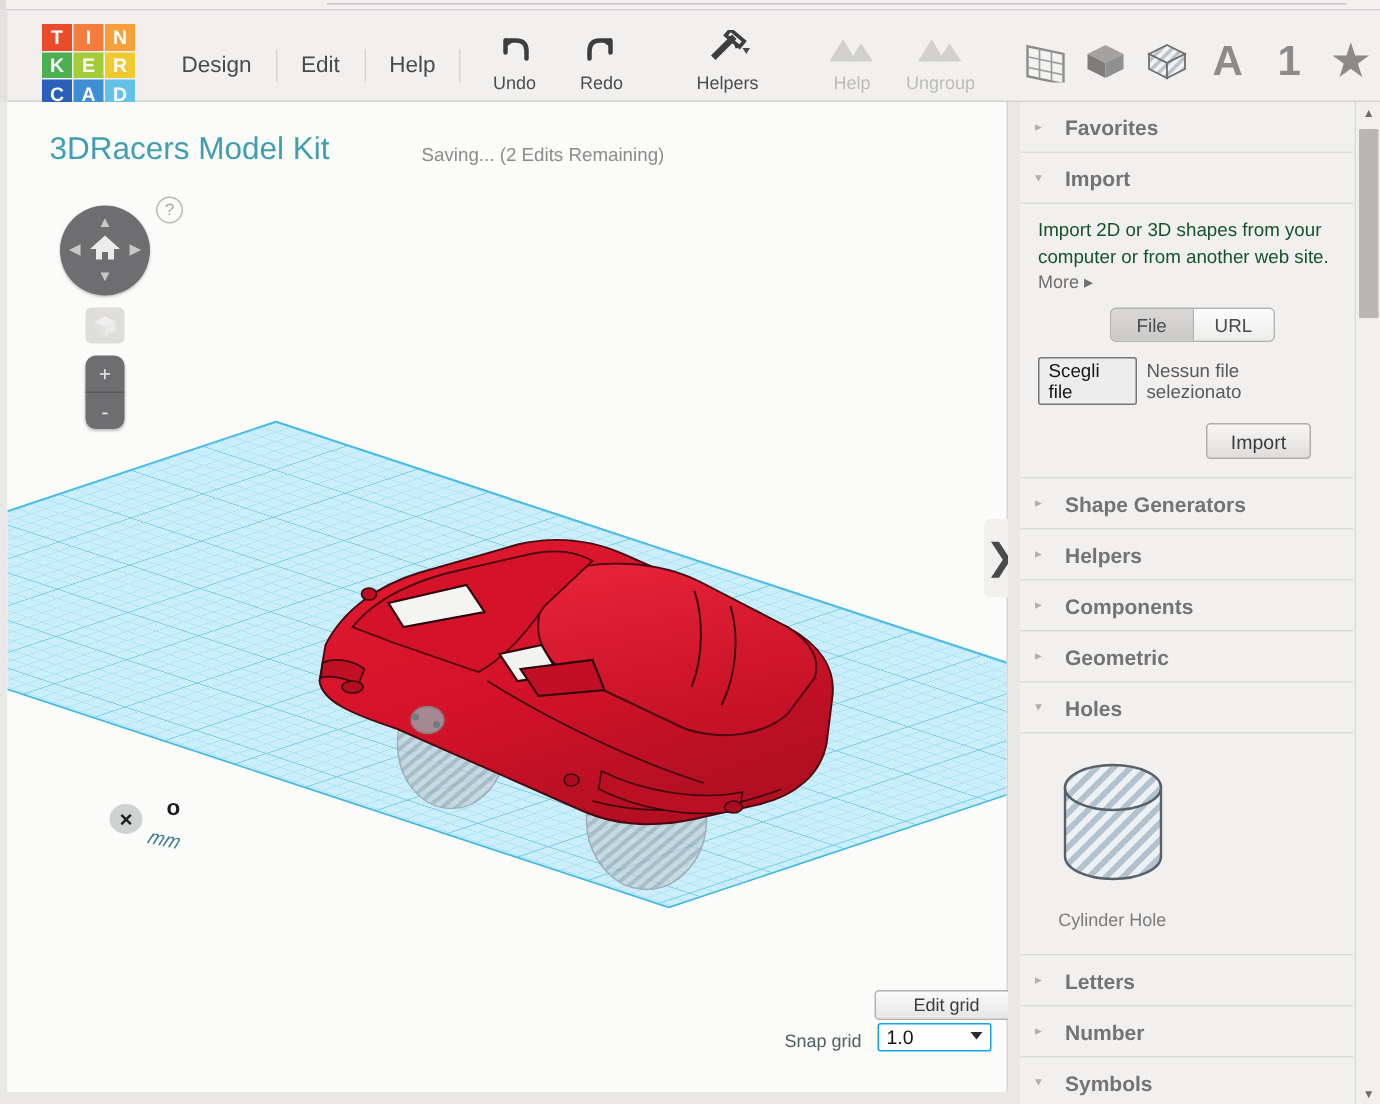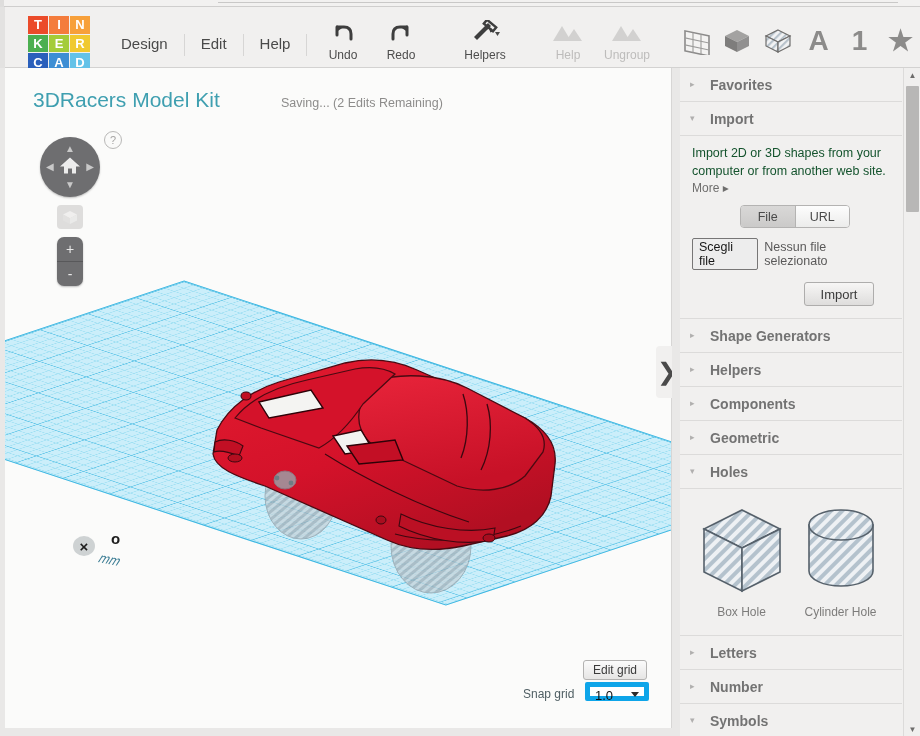--- a/index.html
+++ b/index.html
@@ -181,30 +181,30 @@
     color:#3c7d94; font-size:13px; font-style:italic;
     transform: skewX(-14deg) rotate(10deg);
   }
 
   
   .car { position:absolute; left:190px; top:278px; width:380px; height:255px; }
 
   
   .editgrid-btn {
     position:absolute; left:583px; top:660px;
-    padding: 2px 9px; font-size:12px; color:#3b3b3b;
+    padding: 2px 25px; font-size:12px; color:#3b3b3b;
     background: linear-gradient(#fbfbfb,#e6e5e4);
     border:1px solid #b3b2b1; border-radius:3px;
   }
   .snap-label {
     position:absolute; left:523px; top:687px; font-size:12px; color:#4f5e63;
   }
   .snap-select {
-    position:absolute; left:585px; top:682px; width:64px; height:19px;
-    background:#ffffff; border:5px solid #0ea5e9; border-radius:2px;
+    position:absolute; left:585px; top:682px; width:76px; height:19px;
+    background:#ffffff; border:1px solid #0ea5e9; border-radius:2px;
     font-size:13px; color:#111; padding-left:5px; line-height:17px;
   }
   .snap-select .caret {
     position:absolute; right:5px; top:5px;
     border-left:4px solid transparent; border-right:4px solid transparent;
     border-top:5px solid #2b2b2b;
   }
 
   
   .collapse-handle {
@@ -565,31 +565,20 @@
         <div class="sec-head">
           <span class="tri">▸</span>
           <span class="sec-title">Geometric</span>
         </div>
         <div class="sec-head">
           <span class="tri open">▾</span>
           <span class="sec-title">Holes</span>
         </div>
         <div class="sec-body">
           <div class="shape-row">
-            <div class="shape-cell"><svg width="86" height="92" viewBox="0 0 86 92">
-                <defs>
-                  <pattern id="bh" width="8" height="8" patternUnits="userSpaceOnUse" patternTransform="rotate(45)">
-                    <rect width="4" height="8" fill="#b4c2cd"></rect>
-                    <rect x="4" width="4" height="8" fill="#eef1f4"></rect>
-                  </pattern>
-                </defs>
-                <path d="M43 5 L81 24 L43 43 L5 24 Z" fill="url(#bh)" stroke="#56616b" stroke-width="1.6"></path>
-                <path d="M5 24 L43 43 L43 86 L5 67 Z" fill="url(#bh)" stroke="#56616b" stroke-width="1.6"></path>
-                <path d="M81 24 L43 43 L43 86 L81 67 Z" fill="url(#bh)" stroke="#56616b" stroke-width="1.6"></path>
-              </svg><div class="shape-cap">Box Hole</div></div>
             <div class="shape-cell"><svg width="82" height="92" viewBox="0 0 82 92">
                 <defs>
                   <pattern id="ch" width="8" height="8" patternUnits="userSpaceOnUse" patternTransform="rotate(45)">
                     <rect width="4" height="8" fill="#b4c2cd"></rect>
                     <rect x="4" width="4" height="8" fill="#eef1f4"></rect>
                   </pattern>
                 </defs>
                 <path d="M9 20 L9 66 A32 15 0 0 0 73 66 L73 20 Z" fill="url(#ch)" stroke="#56616b" stroke-width="1.6"></path>
                 <ellipse cx="41" cy="20" rx="32" ry="15" fill="url(#ch)" stroke="#56616b" stroke-width="1.6"></ellipse>
               </svg><div class="shape-cap">Cylinder Hole</div></div>

